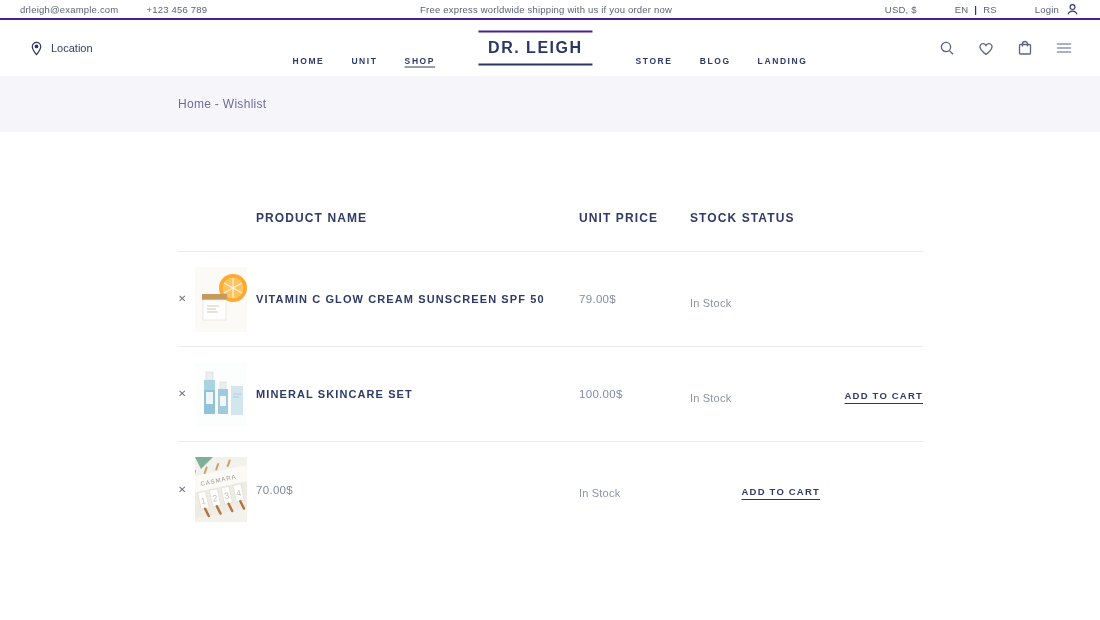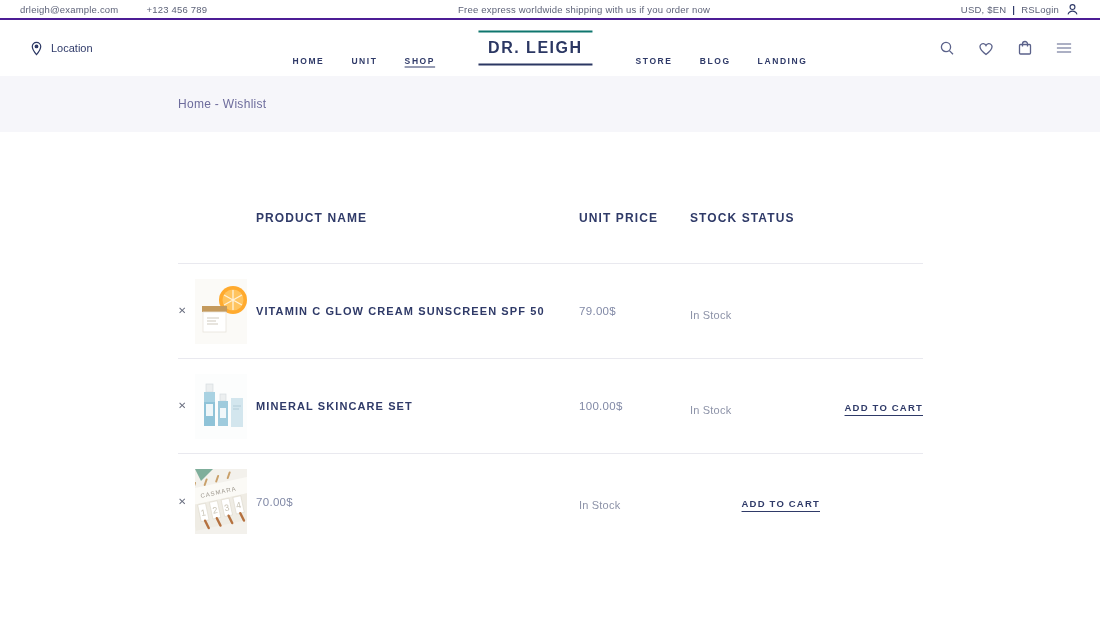--- a/index.html
+++ b/index.html
@@ -4,50 +4,50 @@
 <style>
   * { margin:0; padding:0; box-sizing:border-box; }
   html,body { width:1100px; height:620px; background:#ffffff; overflow:hidden;
     font-family:"Liberation Sans", sans-serif; color:#303b6a; }
 
   
   .topbar { display:flex; align-items:center; height:20px; padding:0 20px;
     border-bottom:2px solid #4c1d95; font-size:9.5px; color:#5d6278; letter-spacing:.2px; }
   .topbar-left { display:flex; gap:28px; }
   .topbar-center { flex:1; text-align:center; color:#5d6278; }
-  .topbar-right { display:flex; align-items:center; }
+  .topbar-right { display:flex; align-items:center; gap:38px; }
   .lang-group { display:flex; gap:6px; align-items:center; }
   .lang-sep { color:#303b6a; font-weight:bold; }
   .login-group { display:flex; align-items:center; gap:5px; cursor:pointer; }
   .topbar a, .t-link { cursor:pointer; }
 
   
   .header { position:relative; display:flex; align-items:center; height:56px; padding:0 28px; }
   .location { display:flex; align-items:center; gap:7px; font-size:11px; color:#303b6a; cursor:pointer; }
   .nav-center { position:absolute; left:50%; top:50%; transform:translate(-50%,-50%);
     display:flex; align-items:flex-end; gap:27px; }
   .nav-item { font-size:8.5px; font-weight:bold; letter-spacing:1.6px; color:#2f3a68;
     cursor:pointer; text-decoration:none; }
   .nav-item.active { text-decoration:underline; text-underline-offset:3px; }
   .logo { font-size:16px; font-weight:bold; letter-spacing:1.5px; color:#2b3763;
-    border-top:2px solid #0f766e; border-bottom:2px solid #2b3763;
+    border-top:2px solid #4c1d95; border-bottom:2px solid #2b3763;
     padding:6px 10px 7px; margin:0 16px; cursor:pointer; white-space:nowrap; }
   .header-icons { margin-left:auto; display:flex; align-items:center; gap:23px; }
   .hicon { width:16px; height:16px; display:flex; align-items:center; justify-content:center; cursor:pointer; }
   .hicon svg { display:block; }
 
   
   .breadcrumb-band { height:56px; background:#f6f6fa; display:flex; align-items:center;
     padding-left:178px; }
   .breadcrumb { font-size:12px; color:#6d6c9c; letter-spacing:.3px; }
 
   
   .content { padding:79px 177px 0 178px; }
   .wl-grid { display:grid; grid-template-columns:17px 61px 323px 111px 130px 1fr; align-items:center; }
-  .wl-head { padding-bottom:38px; border-bottom:1px solid #e9e9ef; }
+  .wl-head { padding-bottom:26px; border-bottom:1px solid #e9e9ef; }
   .wl-head .hcell { font-size:12px; font-weight:bold; letter-spacing:1.1px; color:#2f3a68; }
   .wl-row { height:95px; border-bottom:1px solid #e9e9ef; }
   .wl-row:last-child { border-bottom:none; }
   .remove-btn { font-size:10px; color:#6a6f80; cursor:pointer; line-height:1; width:12px; }
   .thumb { width:52px; height:65px; background:#fbfbfa; overflow:hidden; }
   .thumb svg { display:block; }
   .p-name { font-size:11px; font-weight:bold; letter-spacing:1.1px; color:#2f3a68;
     cursor:pointer; padding-right:10px; }
   .p-price { font-size:11.5px; color:#8189a6; letter-spacing:.3px; }
   .p-stock { font-size:11px; color:#8d93a8; letter-spacing:.2px;margin-top:7px; }

